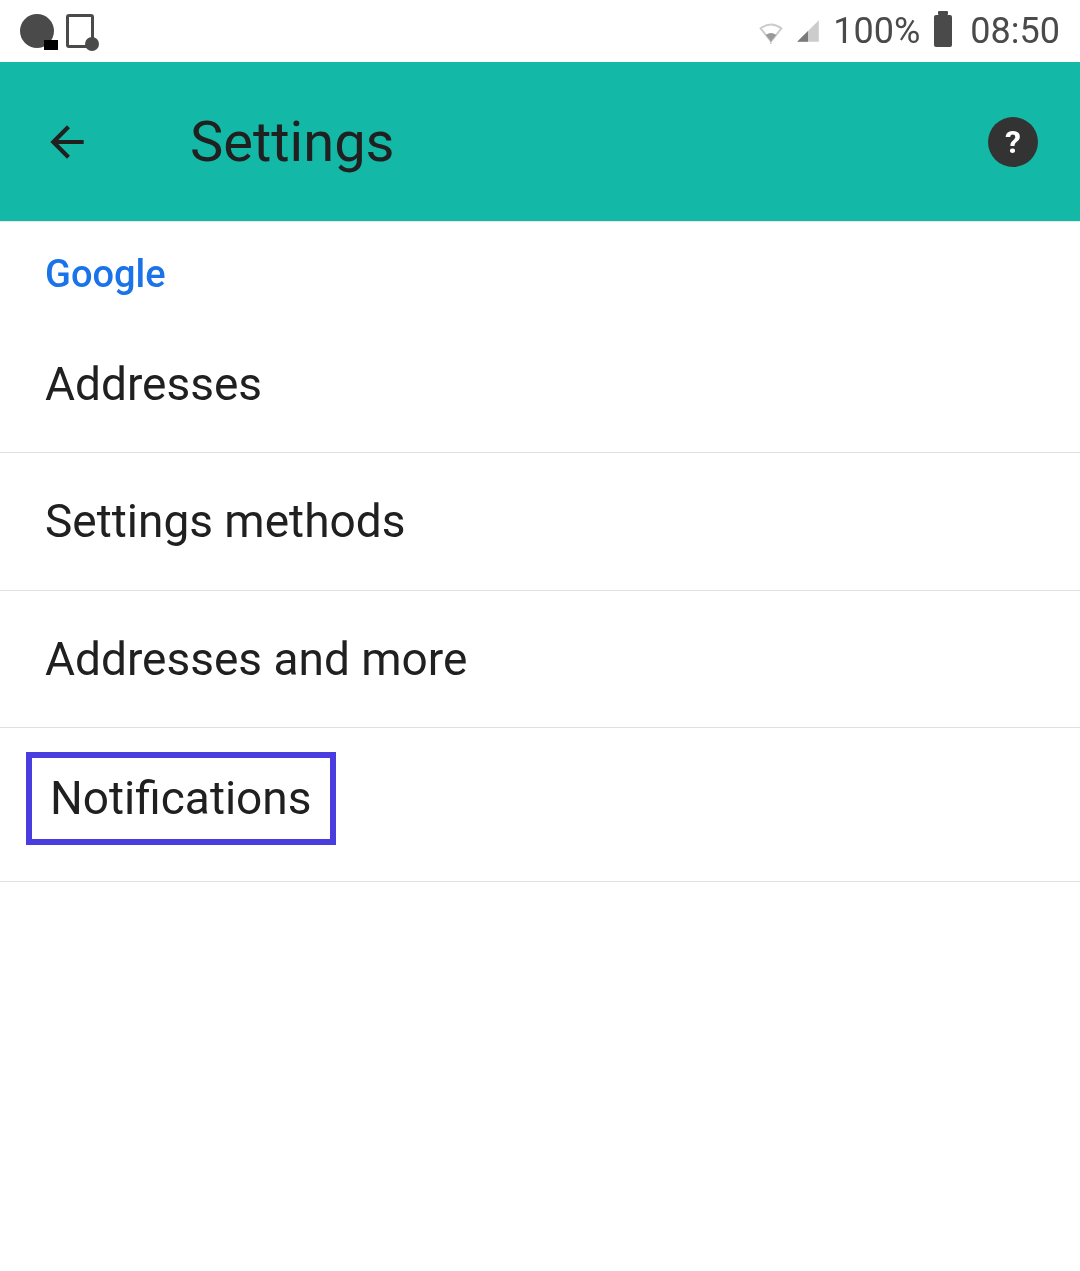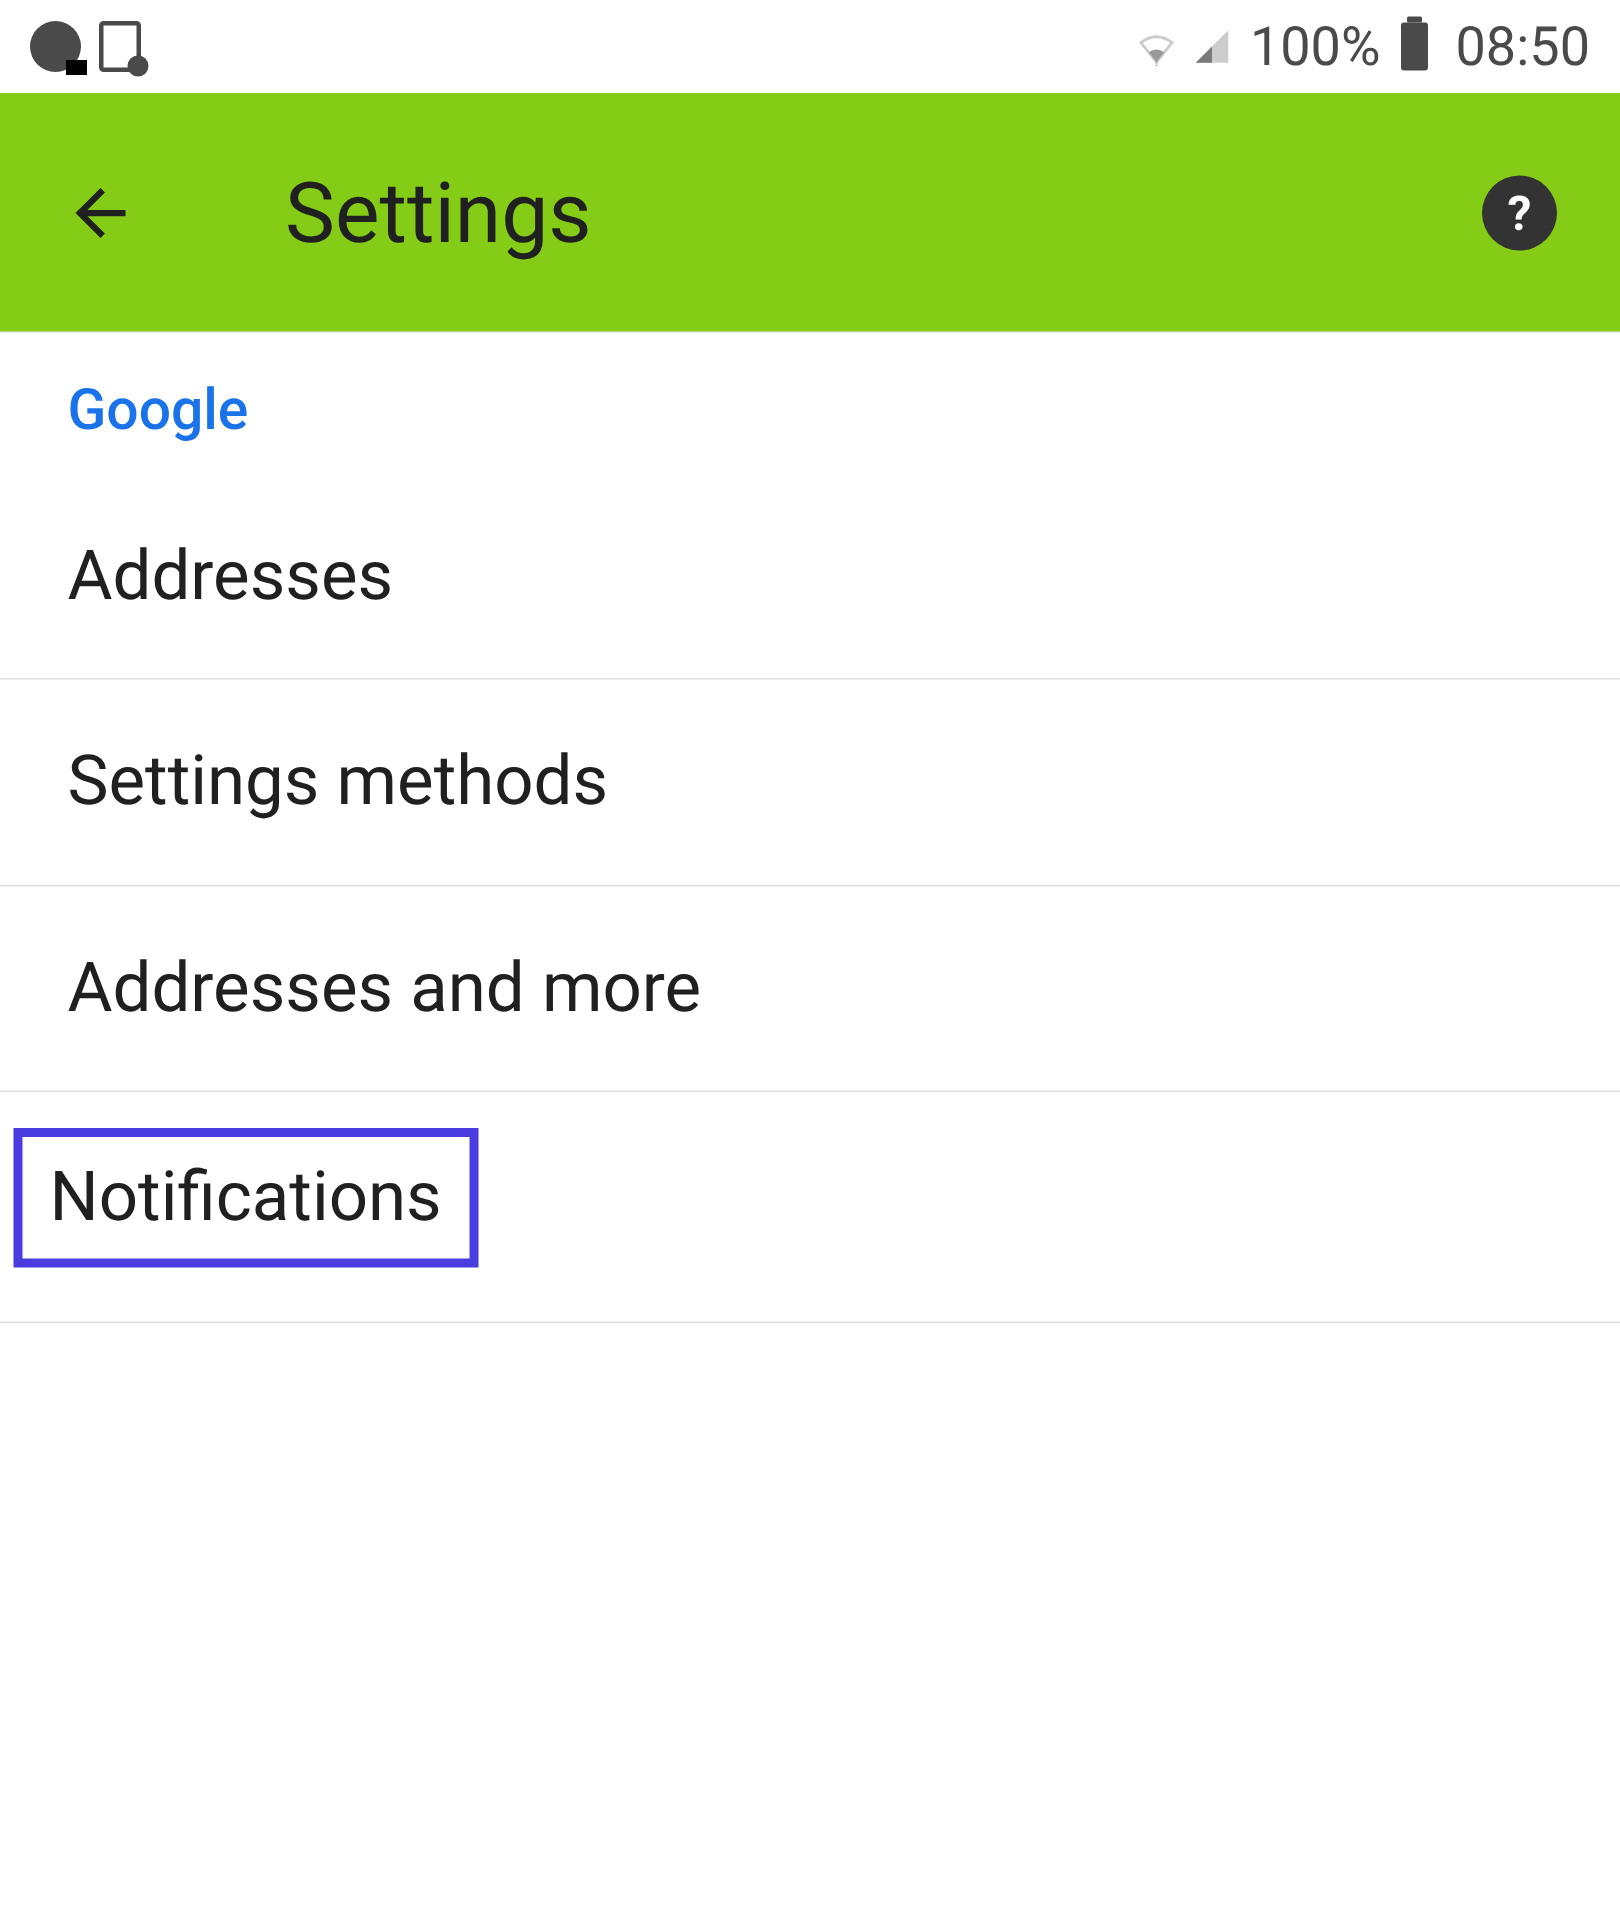--- a/index.html
+++ b/index.html
@@ -128,21 +128,21 @@
     .time {
       font-size: 36px;
       color: #4a4a4a;
       font-weight: 400;
       margin-left: 10px;
     }
     
     
     .app-bar {
       height: 160px;
-      background: #84cc16;
+      background: #14b8a6;
       display: flex;
       align-items: center;
       padding: 0 42px;
       border-bottom: 1px solid #e8e8e8;
       box-shadow: 0 2px 4px rgba(0,0,0,0.05);
       justify-content: space-between;
     }
     
     .back-button {
       width: 50px;
@@ -221,21 +221,21 @@
       margin-top: 8px;
     }
     
     .highlighted-box {
       display: inline-block;
       border: 6px solid #4a3de0;
       padding: 8px 18px;
     }
     
     .list-item.notifications {
-      padding: 24px 20px 36px 9px;
+      padding: 24px 20px 36px 26px;
       border-bottom: 1px solid #e0e0e0;
     }
     
     .list-item.notifications .list-item-title {
       padding: 0;
     }
   </style>
 </head>
 <body>
 

